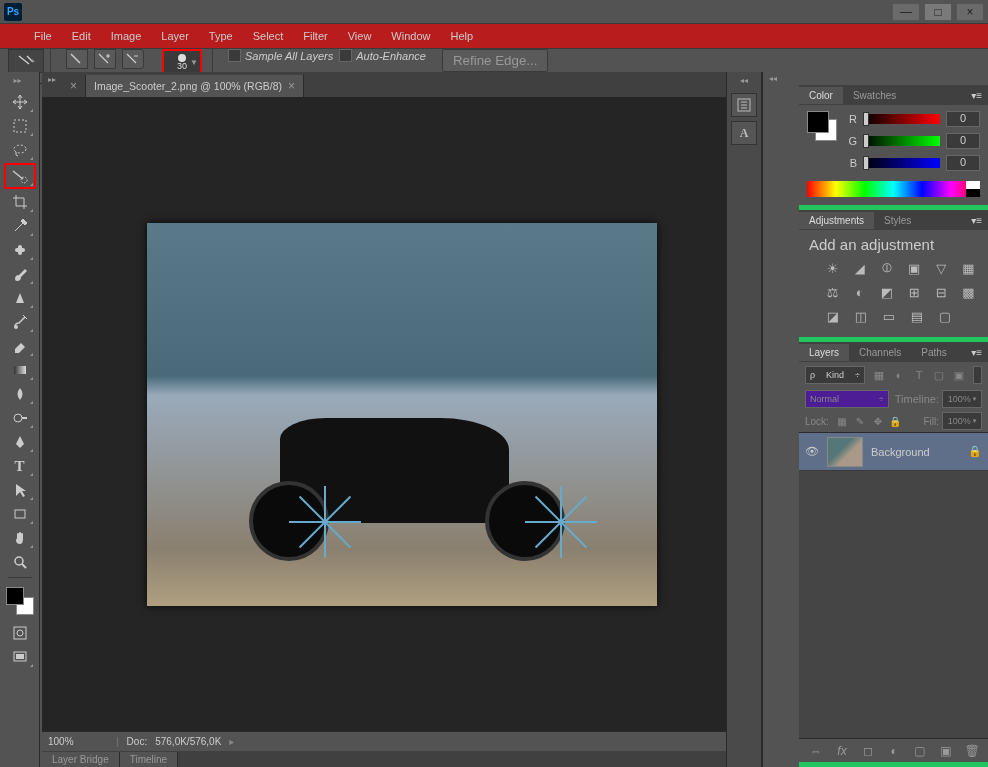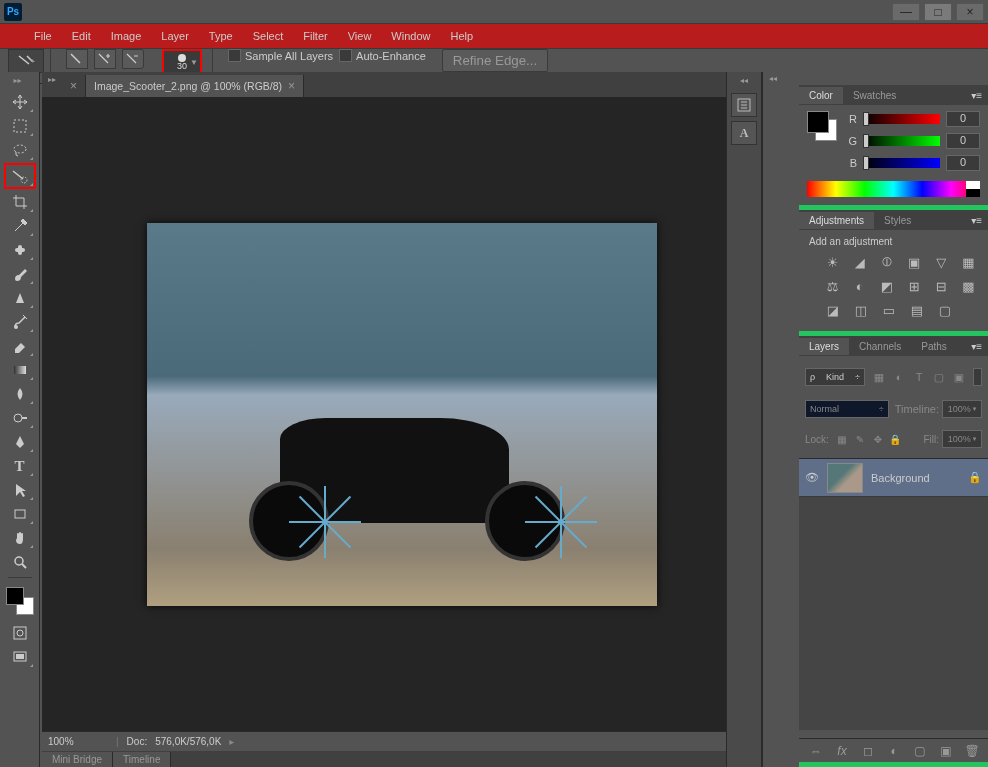--- a/index.html
+++ b/index.html
@@ -19,21 +19,21 @@
 
 
 .optionsbar { height: 36px; background: #535353; border-top: 1px solid #3a3a3a; border-bottom: 1px solid #2a2a2a; display: flex; align-items: flex-start; padding: 0 8px; gap: 6px; }
 .tool-preset { width: 36px; height: 24px; background: #444; border: 1px solid #333; display:flex; align-items:center; justify-content:center; cursor:pointer; }
 .opt-btn { width: 22px; height: 20px; background: #5a5a5a; border: 1px solid #3a3a3a; display:flex; align-items:center; justify-content:center; cursor:pointer; }
 .opt-btn.last { border-radius: 0 3px 3px 0; }
 .brush-size { width: 40px; height: 26px; background: #3a3a3a; border: 2px solid #ff0000; display:flex; flex-direction:column; align-items:center; justify-content:center; cursor:pointer; position:relative; }
 .brush-dot { width:8px; height:8px; background:#ddd; border-radius:50%; }
 .brush-num { font-size:9px; color:#ddd; line-height:9px; }
 .brush-caret { position:absolute; right:2px; color:#999; font-size:8px; }
-.chk { display:flex; align-items:center; gap:4px; cursor:pointer; }
+.chk { display:flex; align-items:center; gap:4px; cursor:pointer;font-style:italic; }
 .chkbox { width:13px; height:13px; background:#3a3a3a; border:1px solid #666; }
 .refine-btn { padding: 3px 10px; background: #5a5a5a; border: 1px solid #3a3a3a; color:#999; cursor:pointer; border-radius:2px; margin-left:10px;}
 
 
 .tabs-row { position:absolute; top:72px; left:42px; right:226px; height:26px; background:#404040; display:flex; align-items:flex-end; border-bottom:1px solid #252525;}
 .tabs-collapse { width: 12px; height:12px; display:flex;align-items:center;justify-content:center; color:#999; font-size:8px; cursor:pointer; margin:0 4px; align-self:flex-start; padding-top:3px;}
 .doc-tab { height:22px; padding:4px 8px; background:#535353; color:#ccc; display:flex; align-items:center; gap:6px; cursor:pointer; font-size:10.5px; border-right:1px solid #2a2a2a;}
 .doc-tab.inactive { background:#404040; color:#999; }
 .tab-close { font-size:12px; color:#999; cursor:pointer; }
 
@@ -89,33 +89,33 @@
 .slider-r{ flex:1; height:10px; background:linear-gradient(90deg,#000,#f00); position:relative; cursor:pointer;}
 .slider-g{ flex:1; height:10px; background:linear-gradient(90deg,#000,#0f0); position:relative; cursor:pointer;}
 .slider-b{ flex:1; height:10px; background:linear-gradient(90deg,#000,#00f); position:relative; cursor:pointer;}
 .knob{ position:absolute; left:0; top:-2px; width:6px; height:14px; background:#ccc; border:1px solid #333;}
 .rgb-val{ width:34px; height:16px; background:#3a3a3a; border:1px solid #666; text-align:center; }
 .color-ramp{ height:16px; margin:4px 8px 8px; background: linear-gradient(90deg,#f00,#ff0,#0f0,#0ff,#00f,#f0f,#f00); position:relative; cursor:pointer;}
 .color-ramp::after{content:"";position:absolute;right:0;top:0;bottom:0;width:14px;background:linear-gradient(180deg,#fff 50%,#000 50%);}
 
 
 .adj-body{ padding:6px 10px;}
-.adj-label{ font-size:10px; margin-bottom:6px;}
+.adj-label{ font-size:15px; margin-bottom:6px;}
 .adj-row{ display:flex; gap:8px; justify-content:flex-start; margin-bottom:6px; padding-left:14px;}
 .adj-icon{ width:20px;height:18px;display:flex;align-items:center;justify-content:center;cursor:pointer;color:#bbb;font-size:13px;}
 
 
-.layers-panel{ flex:1; display:flex; flex-direction:column; min-height:260px;gap:8px;}
+.layers-panel{ flex:1; display:flex; flex-direction:column; min-height:260px;}
 .layers-opts{ padding:4px 6px; display:flex; align-items:center; gap:6px;}
 .kind-select{ flex:0 0 auto; width:60px; height:18px; background:#3a3a3a; border:1px solid #666; display:flex;align-items:center;justify-content:space-between;padding:0 4px;font-size:9px;cursor:pointer;}
 .layer-filter-icons{display:flex;gap:4px;}
 .lfi{width:16px;height:16px;display:flex;align-items:center;justify-content:center;color:#888;cursor:pointer;font-size:11px;}
 .filter-toggle{width:12px;height:18px;background:#3a3a3a;border:1px solid #666;margin-left:auto;cursor:pointer;}
 .layers-opts2{padding:2px 6px;display:flex;align-items:center;gap:6px;}
-.blend-select{flex:1;height:18px;background:#0f172a;border:1px solid #666;padding:0 4px;display:flex;align-items:center;justify-content:space-between;font-size:9px;cursor:pointer;color:#888;}
+.blend-select{flex:1;height:18px;background:#4c1d95;border:1px solid #666;padding:0 4px;display:flex;align-items:center;justify-content:space-between;font-size:9px;cursor:pointer;color:#888;}
 .opacity-group{display:flex;align-items:center;gap:3px;color:#888;}
 .opacity-val{width:40px;height:18px;background:#3a3a3a;border:1px solid #666;font-size:9px;display:flex;align-items:center;justify-content:center;}
 .lock-row{padding:2px 6px;display:flex;align-items:center;gap:6px;color:#888;font-size:10px;}
 .lock-icons{display:flex;gap:4px;}
 .lock-i{width:14px;height:14px;display:flex;align-items:center;justify-content:center;cursor:pointer;}
 .fill-group{margin-left:auto;display:flex;align-items:center;gap:3px;}
 .layers-list{flex:1;background:#454545;border-top:1px solid #2a2a2a;overflow:auto;}
 .layer-item{height:38px;background:#5f6f8a;display:flex;align-items:center;gap:8px;padding:0 6px;cursor:pointer;border-bottom:1px solid #3a3a3a;}
 .layer-vis{width:14px;display:flex;justify-content:center;cursor:pointer;}
 .layer-thumb{width:36px;height:30px;background:linear-gradient(135deg,#577 40%,#a98 60%);border:1px solid #888;}
@@ -378,21 +378,21 @@
 </div>
 
 <div class="status">
   <span class="zoom">100%</span>
   <span class="sep">|</span>
   <span>Doc:</span>
   <span>576,0K/576,0K</span>
   <span style="color:#888;">▸</span>
 </div>
 <div class="bottom-tabs">
-  <div class="b-tab">Mini Bridge</div>
+  <div class="b-tab">Layer Bridge</div>
   <div class="b-tab">Timeline</div>
 </div>
 
 <div class="dock-strip">
   <div class="dock-collapse">◂◂</div>
   <div class="dock-icon">
       <svg width="16" height="16">
         <rect x="2" y="2" width="12" height="12" stroke="#bbb" fill="none"></rect>
         <path d="M5 5 H11 M5 8 H11 M5 11 H11" stroke="#bbb"></path>
       </svg>

